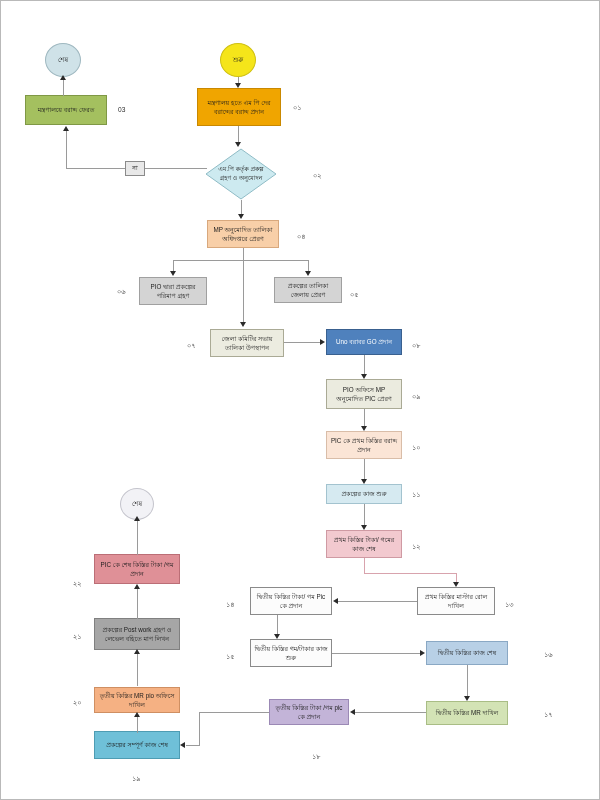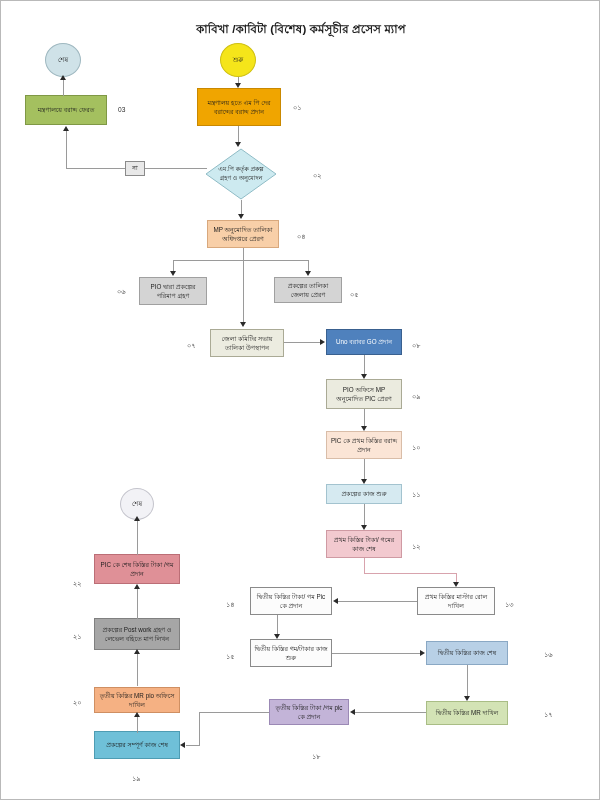--- a/index.html
+++ b/index.html
@@ -116,21 +116,20 @@
     color: #1c1c1c;
     background: #e8e8e8;
     border: 1px solid #8a8a8a;
   }
 </style>
 </head>
 <body>
 
 <div id="canvas">
 
-  <div class="title">কাবিখা /কাবিটা (বিশেষ) কর্মসূচীর প্রসেস ম্যাপ</div>
 
   <div class="node terminal" style="left:44px; top:42px; width:36px; height:34px; background:#cfe2e8; border-color:#9fb8c0;">
     <span class="txt">শেষ</span>
   </div>
 
   <div class="node terminal" style="left:219px; top:42px; width:36px; height:34px; background:#f5e51a; border-color:#cfc014;">
     <span class="txt">শুরু</span>
   </div>
 
   <div class="node terminal" style="left:119px; top:487px; width:34px; height:32px; background:#f2f2f6; border-color:#c4c4cc;">

